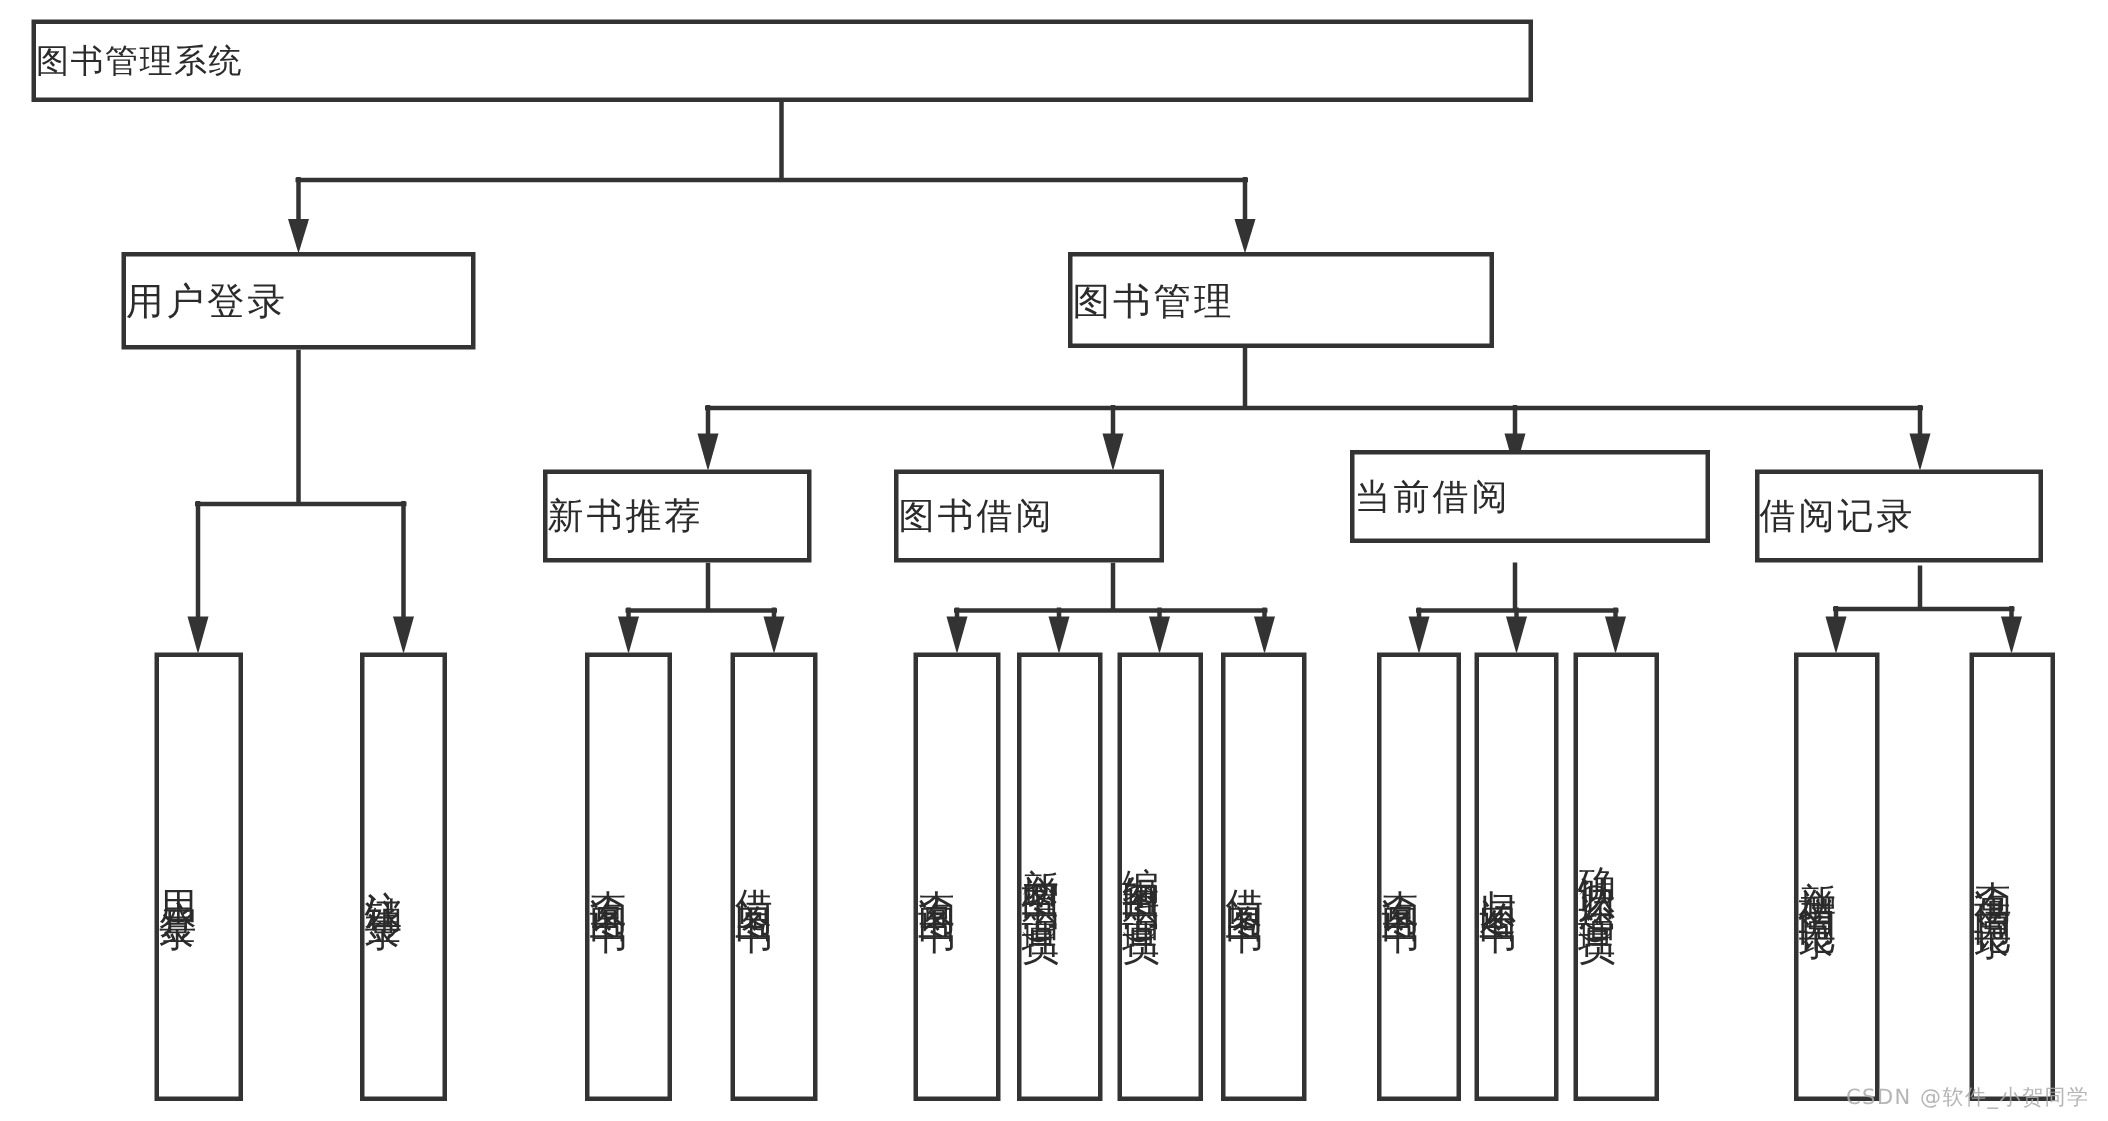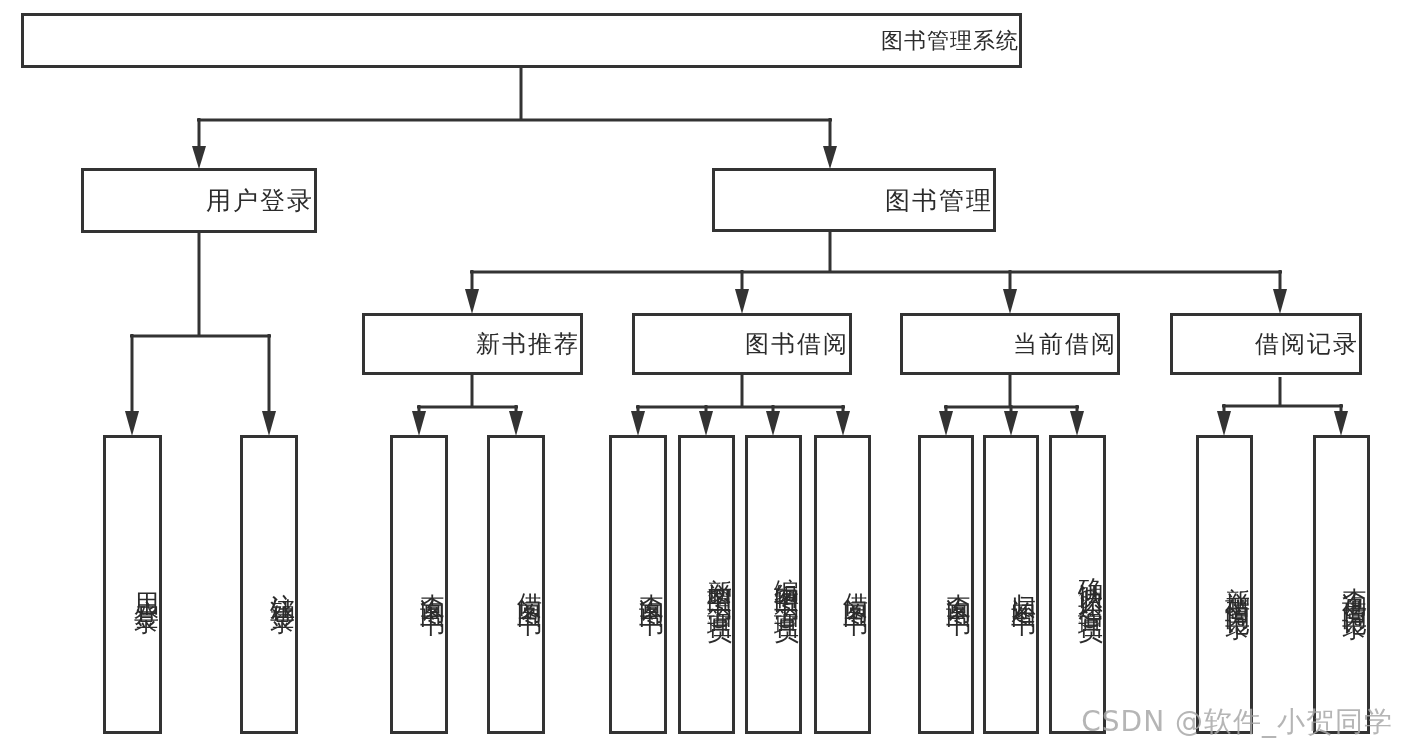--- a/index.html
+++ b/index.html
@@ -5,31 +5,31 @@
   html,body{margin:0;padding:0;background:#ffffff;}
   #canvas{
     position:relative;width:1405px;height:747px;background:#ffffff;overflow:hidden;
     font-family:"DejaVu Sans","Liberation Sans",sans-serif;color:#2b2b2b;
   }
   #wires{position:absolute;left:0;top:0;width:1405px;height:747px;}
   #wires line{stroke:#333333;stroke-width:3;}
   #wires polygon{fill:#333333;}
   .box{
     position:absolute;box-sizing:border-box;background:#ffffff;border:3px solid #333333;
-    display:flex;align-items:center;justify-content:flex-end;text-align:center;
+    display:flex;align-items:center;justify-content:flex-start;text-align:center;
   }
   .lbl-root{font-size:22px;letter-spacing:1px;}
   .lbl-l2{font-size:25px;letter-spacing:2px;}
   .lbl-l3{font-size:24px;letter-spacing:2px;}
   .vt{
     writing-mode:vertical-rl;text-orientation:mixed;
     font-size:25px;letter-spacing:6px;line-height:1;white-space:nowrap;
   }
   .watermark{
-    position:absolute;right:12px;bottom:6px;font-size:28px;
+    position:absolute;right:12px;bottom:6px;font-size:14px;
     color:rgba(168,168,168,0.85);letter-spacing:1px;z-index:5;
   }
 </style>
 </head>
 <body>
 
 <div id="canvas">
 
   <svg id="wires" viewBox="0 0 1405 747">
 
@@ -111,27 +111,27 @@
     <span class="lbl-root">图书管理系统</span>
   </div>
 
   <div class="box" style="left:81px;top:168px;width:236px;height:65px">
     <span class="lbl-l2">用户登录</span>
   </div>
   <div class="box" style="left:712px;top:168px;width:284px;height:64px">
     <span class="lbl-l2">图书管理</span>
   </div>
 
-  <div class="box" style="left:362px;top:313px;width:221px;height:62px">
+  <div class="box" style="left:362px;top:313px;width:179px;height:62px">
     <span class="lbl-l3">新书推荐</span>
   </div>
-  <div class="box" style="left:632px;top:313px;width:220px;height:62px">
+  <div class="box" style="left:596px;top:313px;width:180px;height:62px">
     <span class="lbl-l3">图书借阅</span>
   </div>
-  <div class="box" style="left:900px;top:313px;width:220px;height:62px">
+  <div class="box" style="left:900px;top:300px;width:240px;height:62px">
     <span class="lbl-l3">当前借阅</span>
   </div>
   <div class="box" style="left:1170px;top:313px;width:192px;height:62px">
     <span class="lbl-l3">借阅记录</span>
   </div>
 
   <div class="box" style="left:103px;top:435px;width:59px;height:299px">
     <span class="vt">用户登录</span>
   </div>
   <div class="box" style="left:240px;top:435px;width:58px;height:299px">

